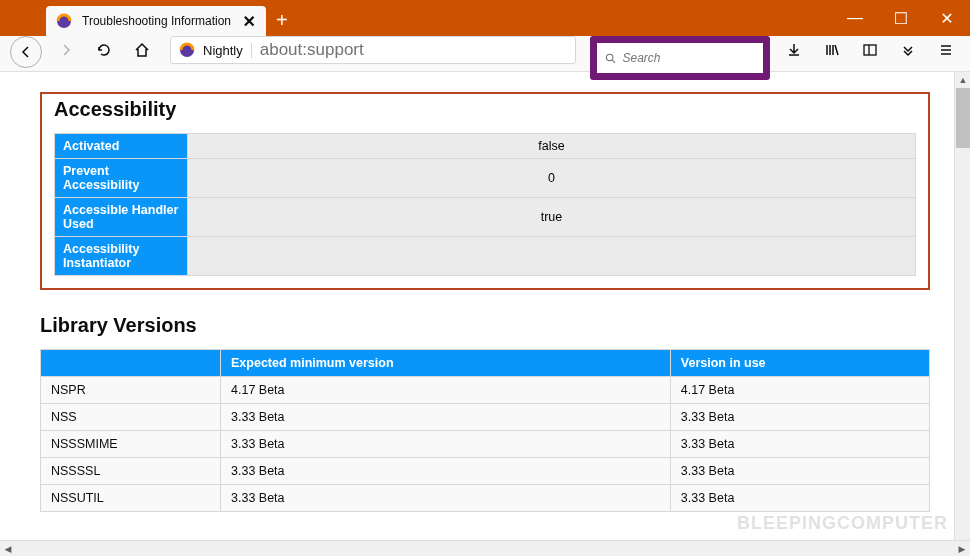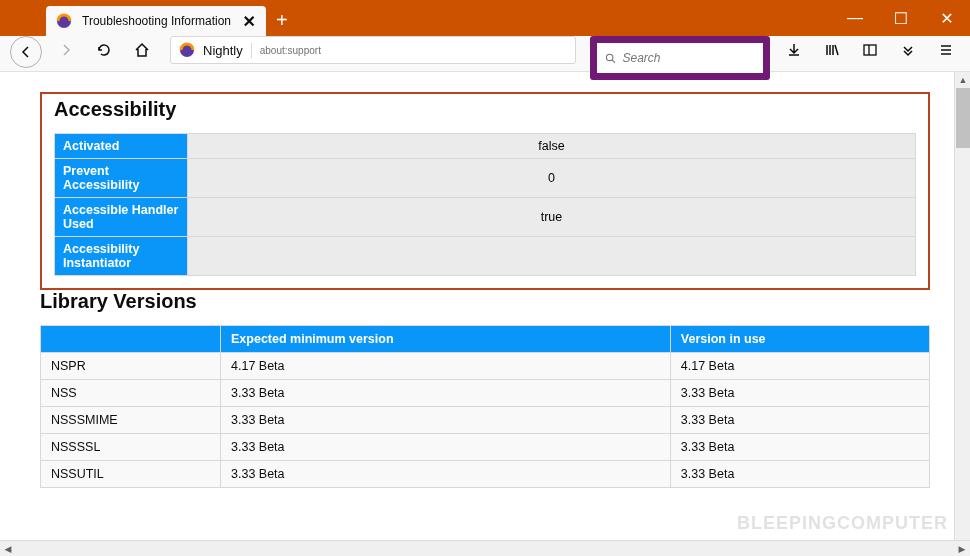--- a/index.html
+++ b/index.html
@@ -12,30 +12,30 @@
     .new-tab { color: #fff; font-size: 20px; margin-left: 10px; margin-bottom: 4px; cursor: pointer; font-weight: 300; }
     .window-controls { position: absolute; right: 0; top: 0; display: flex; height: 36px; }
     .win-btn { width: 46px; height: 36px; display: flex; align-items: center; justify-content: center; color: #fff; cursor: pointer; }
     .navbar { background: #f9f9fa; height: 36px; display: flex; padding: 0 10px; gap: 10px; border-bottom: 1px solid #e1e1e2; }
     .nav-btn { width: 28px; height: 28px; display: flex; align-items: center; justify-content: center; color: #0c0c0d; cursor: pointer; border-radius: 4px; }
     .nav-btn.disabled { color: #b1b1b3; }
     .nav-btn.back { border: 1px solid #b1b1b3; border-radius: 50%; width: 32px; height: 32px; }
     .urlbar { flex: 1; display: flex; align-items: center; background: #fff; border: 1px solid #d7d7db; border-radius: 3px; height: 28px; padding: 0 8px; gap: 8px; margin: 0 4px; }
     .urlbar-icon { width: 16px; height: 16px; }
     .url-identity { font-size: 13px; color: #0c0c0d; padding-right: 8px; border-right: 1px solid #d7d7db; }
-    .url-text { font-size: 10px; color: #737373; }
+    .url-text { font-size: 17px; color: #737373; }
     .searchbar { width: 180px; display: flex; align-items: center; background: #fff; border: 7px solid #701a75; border-radius: 3px; height: 44px; padding: 0 8px; gap: 6px; }
     .searchbar input { border: none; outline: none; font-size: 12px; font-style: italic; color: #737373; width: 100%; }
     .content-wrapper { position: relative; height: calc(556px - 72px); }
     .content { padding: 20px 40px; overflow-y: auto; height: 100%; }
     .scrollbar-v { position: absolute; right: 0; top: 0; width: 16px; height: 100%; background: #f0f0f0; border-left: 1px solid #ddd; }
     .scrollbar-v .thumb { position: absolute; width: 14px; left: 1px; background: #c1c1c1; }
     .scroll-arrow { width: 16px; height: 16px; display: flex; align-items: center; justify-content: center; font-size: 9px; color: #606060; cursor: pointer; }
     .scrollbar-h { position: absolute; left: 0; bottom: 0; right: 0; height: 16px; background: #f0f0f0; border-top: 1px solid #ddd; display: flex; justify-content: space-between; }
-    .section { }
+    .section { margin-bottom: 24px; }
     .section.highlighted { border: 2px solid #b8431f; padding: 4px 12px 12px 12px; }
     .section-title { font-size: 20px; font-weight: bold; color: #0c0c0d; margin-bottom: 12px; }
     .acc-table { width: 100%; border-collapse: collapse; background: #ebebeb; }
     .acc-table td { border: 1px solid #d7d7db; padding: 5px 8px; font-size: 12.5px; }
     .acc-label { background: #0996f8; color: #fff; font-weight: bold; width: 133px; }
     .acc-value { background: #ebebeb; color: #000000; text-align: center; }
     .lib-table { width: 100%; border-collapse: collapse; }
     .lib-table th { background: #0996f8; color: #fff; font-weight: bold; text-align: left; padding: 6px 10px; font-size: 12.5px; border: 1px solid #d7d7db; }
     .lib-table td { border: 1px solid #d7d7db; padding: 6px 10px; font-size: 12.5px; color: #0c0c0d; background: #f9f9fa; }
     .lib-table td:first-child { width: 180px; }

